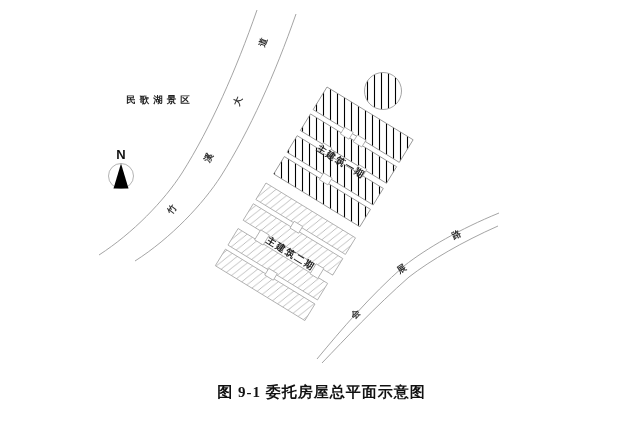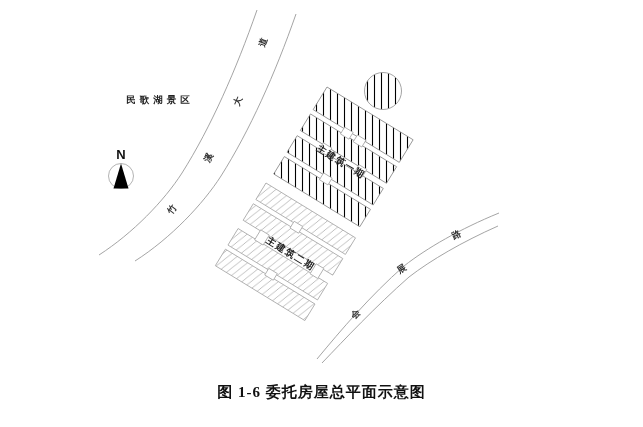--- a/index.html
+++ b/index.html
@@ -95,14 +95,14 @@
       <rect class="band-p2" x="0" y="53.4" width="105" height="19.4"></rect>
       <rect class="band-p2" x="0" y="77.6" width="105" height="19.4"></rect>
       <rect class="tab" x="44" y="17.9" width="10" height="7.9"></rect>
       <rect class="tab" x="20" y="42.7" width="10" height="11.7"></rect>
       <rect class="tab" x="85" y="42.7" width="9" height="11.7"></rect>
       <rect class="tab" x="47" y="71.3" width="10" height="7.8"></rect>
       <text class="bldg-label" x="58" y="47" text-anchor="middle" dominant-baseline="central">主建筑二期</text>
     </g>
   </svg>
 
-  <div class="caption">图 1-6 委托房屋总平面示意图</div>
+  <div class="caption">图 9-1 委托房屋总平面示意图</div>
 </div>
 
 </body></html>

